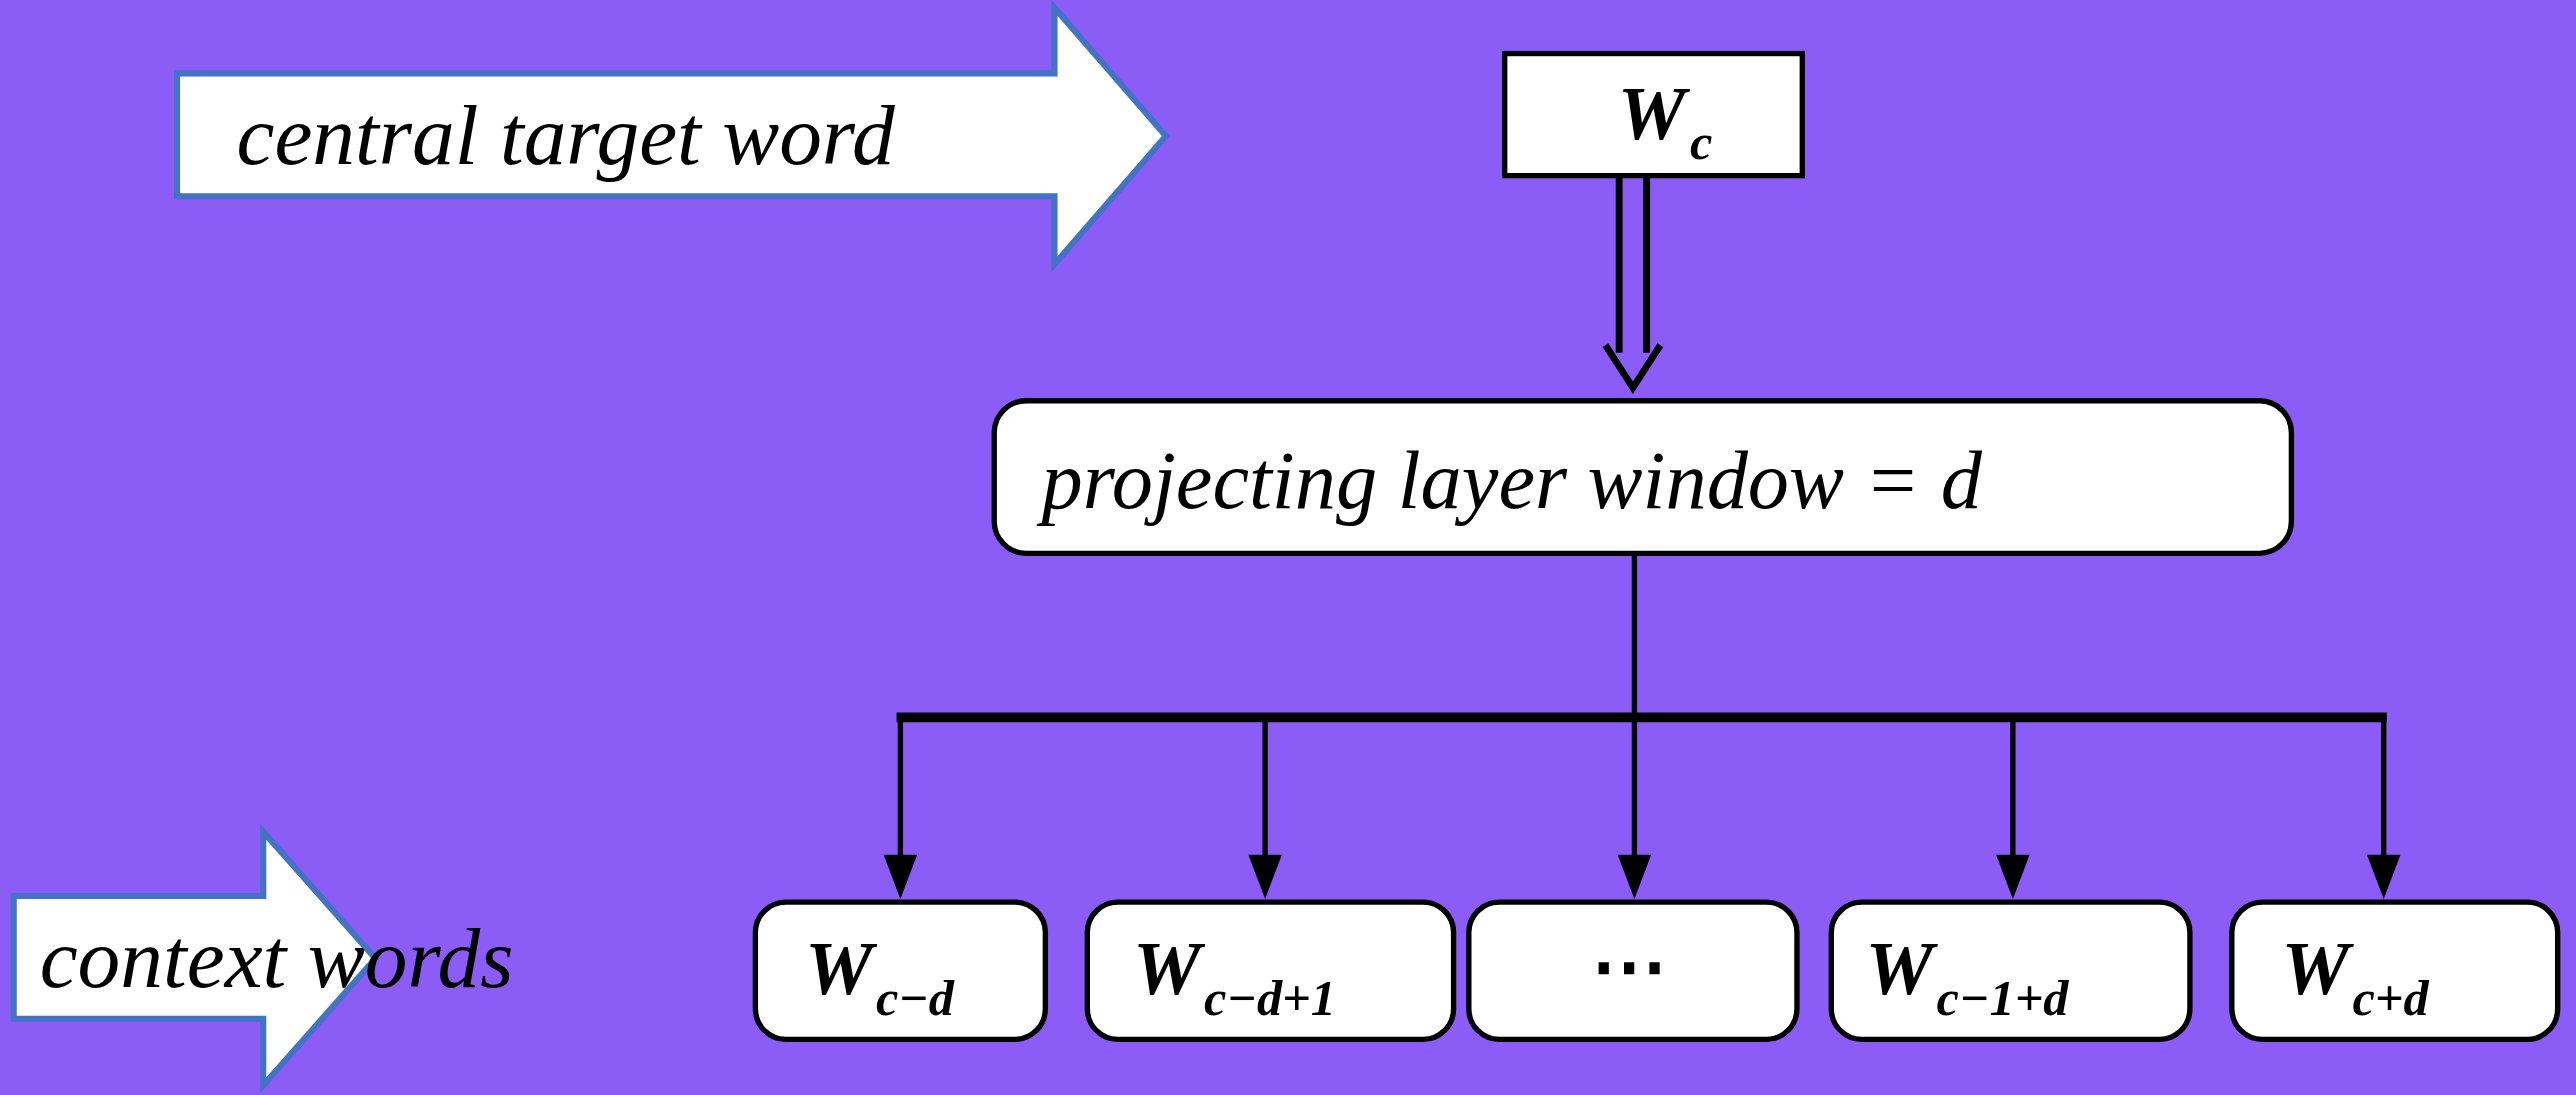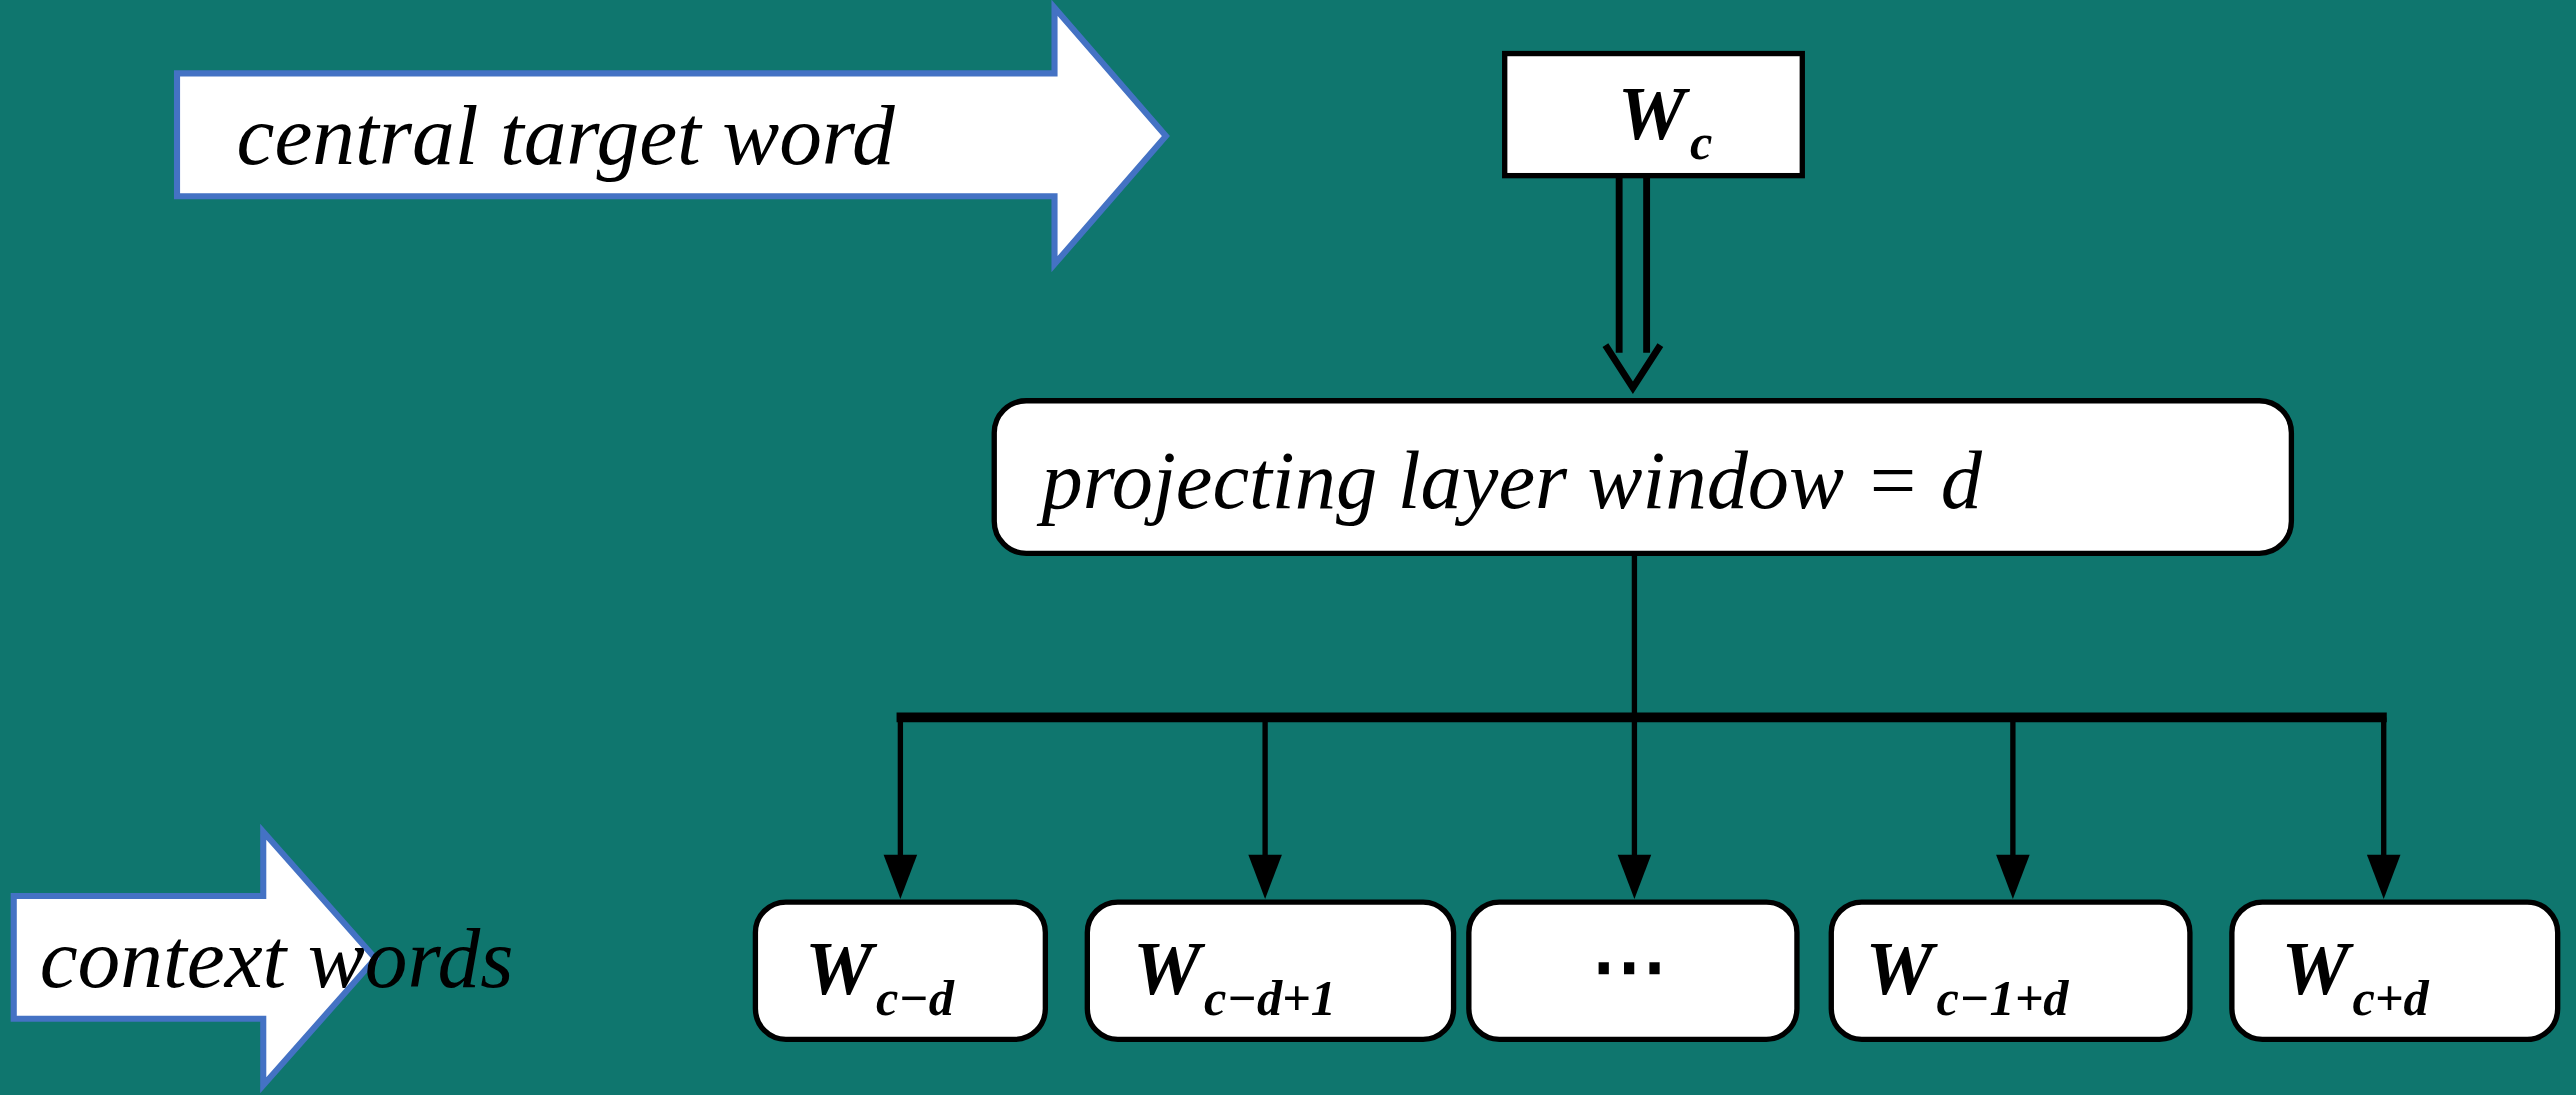--- a/index.html
+++ b/index.html
@@ -11,21 +11,21 @@
   body {
     width: 2576px;
     height: 1096px;
     font-family: "Liberation Serif", "DejaVu Serif", serif;
     overflow: hidden;
   }
   #diagram-root {
     position: relative;
     width: 2576px;
     height: 1096px;
-    background: #0f766e;
+    background: #8b5cf6;
   }
   svg.canvas {
     position: absolute;
     top: 0;
     left: 0;
     width: 2576px;
     height: 1096px;
     display: block;
   }
   

